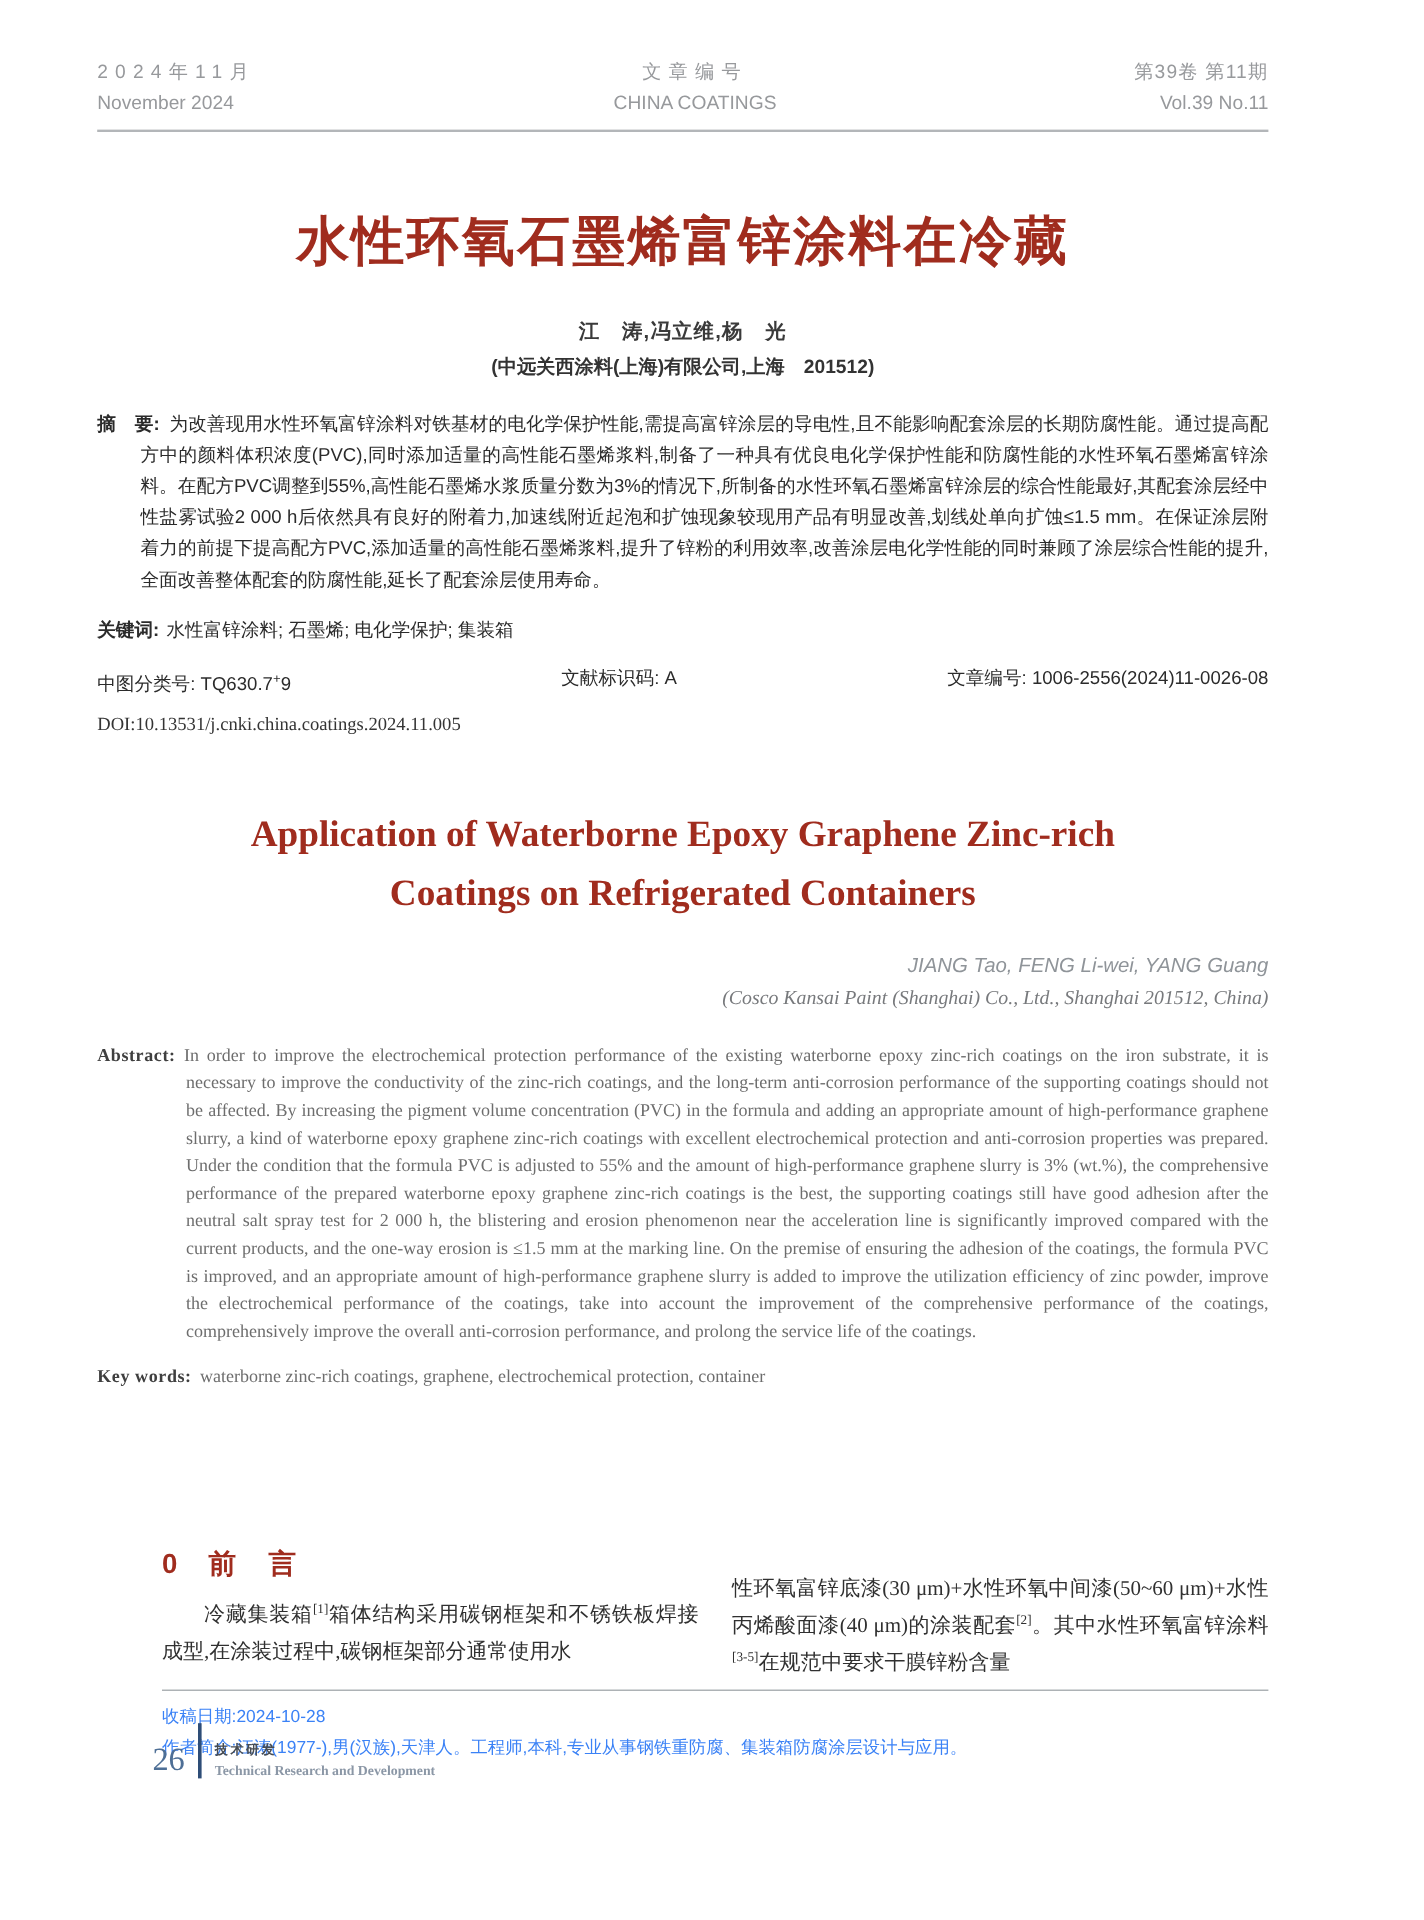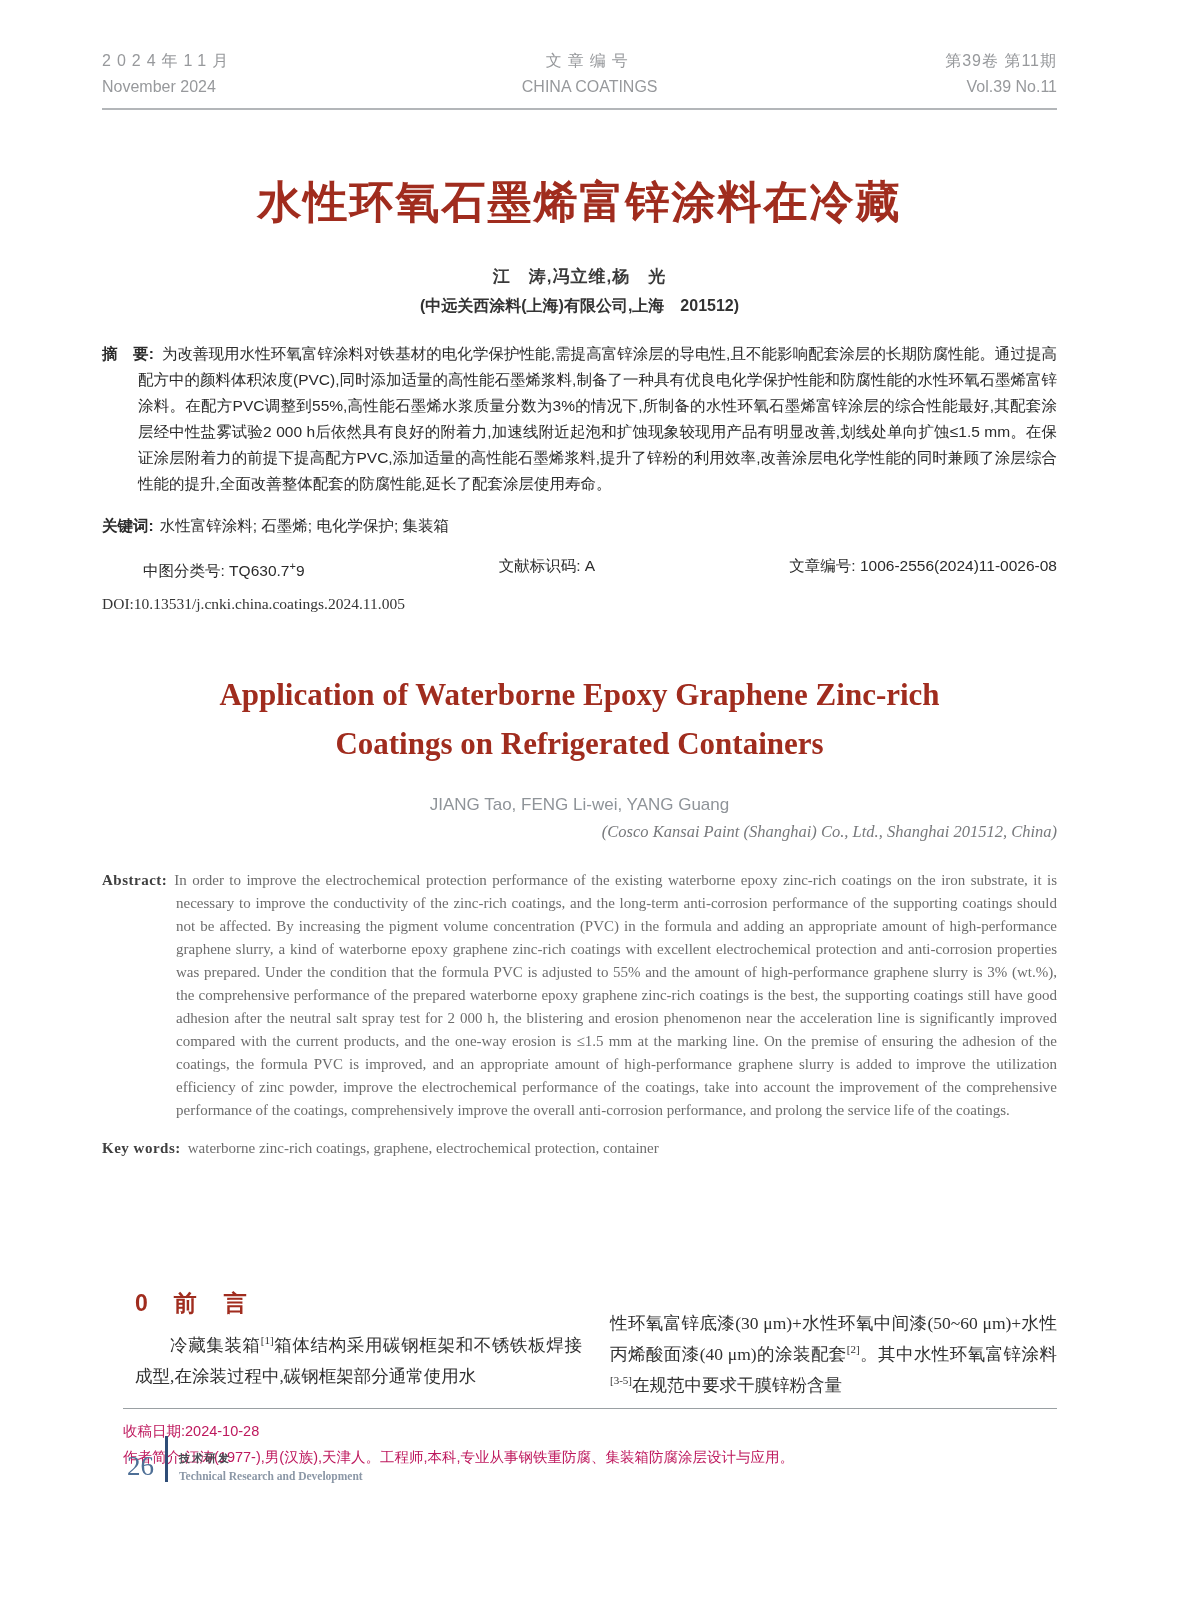--- a/index.html
+++ b/index.html
@@ -2,21 +2,21 @@
 <html><head>
 <meta charset="utf-8">
 <style>
   html,body { margin:0; padding:0; background:#ffffff; }
   .page {
     position:relative;
     width:1187px; height:1600px;
     margin:0 auto;
     background:#ffffff;
     box-sizing:border-box;
-    padding:48px 130px 0 102px;
+    padding:48px 130px 0 81px;
     font-family:"Liberation Sans", sans-serif;
     color:#2e2e2e;
     overflow:hidden;
   }
 
   
   .journal-header {
     display:flex; justify-content:space-between;
     border-bottom:2px solid #b3b6b9;
     padding-bottom:8px;
@@ -55,39 +55,39 @@
   }
   .abstract-cn .lbl { font-weight:bold; margin-right:8px; }
   .keywords-cn {
     margin-top:5px; font-size:15.5px; line-height:26px; color:#2b2b2b;
   }
   .keywords-cn .lbl { font-weight:bold; margin-right:6px; }
 
   .meta-row {
     margin-top:8px;
     display:flex; justify-content:space-between;
-    font-size:15.5px; color:#2b2b2b; line-height:24px;margin-left:41px;
+    font-size:15.5px; color:#2b2b2b; line-height:24px;
   }
   .meta-row sup { font-size:11px; }
   .doi-row {
     margin-top:10px;
     font-family:"Liberation Serif", serif;
     font-size:15.5px; color:#343434; line-height:20px;
   }
 
   
   .title-en {
     margin-top:56px; text-align:center;
     color:#a02c1e;
     font-family:"Liberation Serif", serif;
     font-weight:bold; font-size:31px; line-height:49px;
   }
   .authors-en {
-    text-align:center;
-    color:#8f9499; font-size:17px; line-height:23px;
+    text-align:right;
+    color:#8f9499; font-size:17px; line-height:23px;font-style:italic;
   }
   .affil-en {
     margin-top:5px; text-align:right;
     color:#77797c; font-family:"Liberation Serif", serif;
     font-style:italic; font-size:16.5px; line-height:22px;
   }
 
   
   .abstract-en {
     margin-top:26px;
@@ -121,24 +121,24 @@
     font-family:"Liberation Serif", serif;
     font-size:17.5px; line-height:31px;
     color:#303030; text-align:justify;
   }
   .intro-para sup { font-size:11px; line-height:0; }
   .col-left .intro-para { margin-top:12px; text-indent:35px; }
   .col-right .intro-para { margin-top:20px; }
 
   
   .footnote-block {
-    position:absolute; left:123px; right:130px; top:1408px;
+    position:absolute; left:135px; right:130px; top:1408px;
     border-top:1px solid #9aa0a3;
     padding-top:9px;
-    font-size:14.5px; color:#be185d; line-height:26px;
+    font-size:14.5px; color:#3b82f6; line-height:26px;
   }
 
   
   .page-footer {
     position:absolute; left:127px; top:1436px;
     display:flex; align-items:flex-end; gap:11px;
   }
   .page-num {
     font-family:"Liberation Serif", serif;
     font-size:27px; color:#4e6f96;

